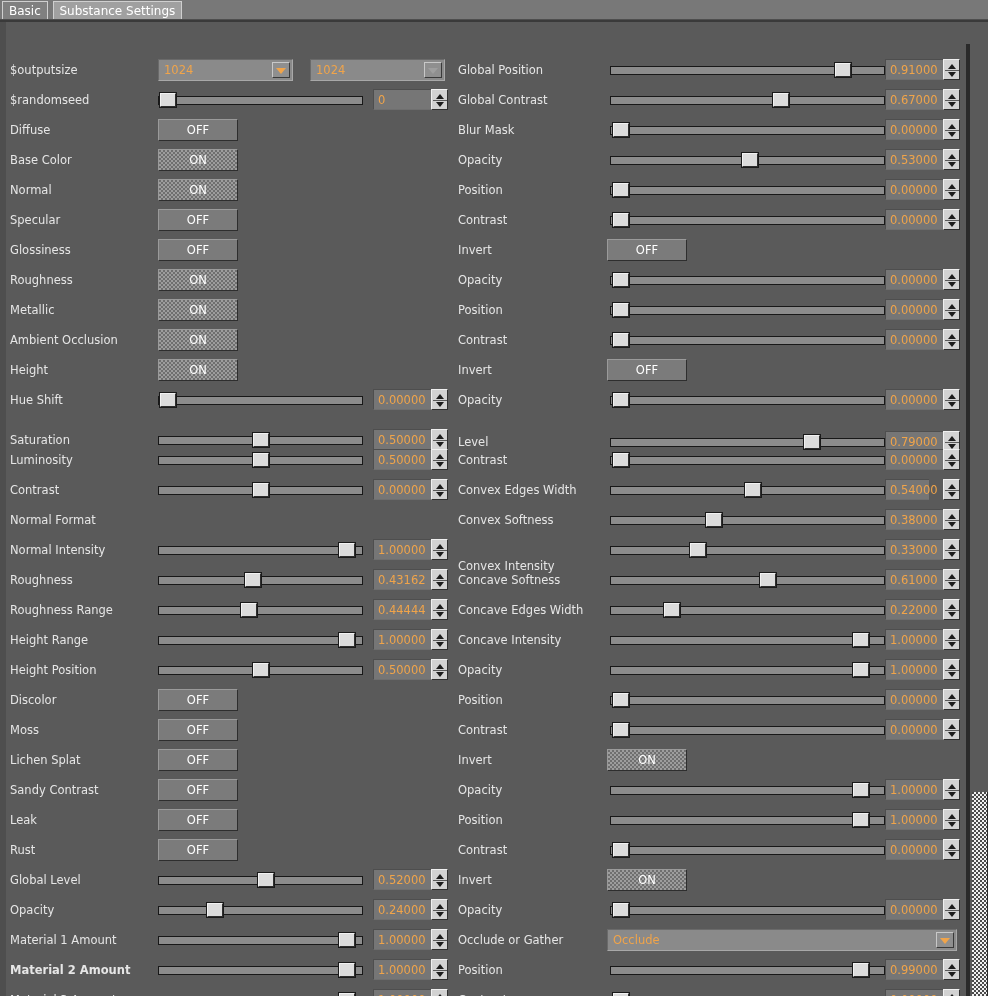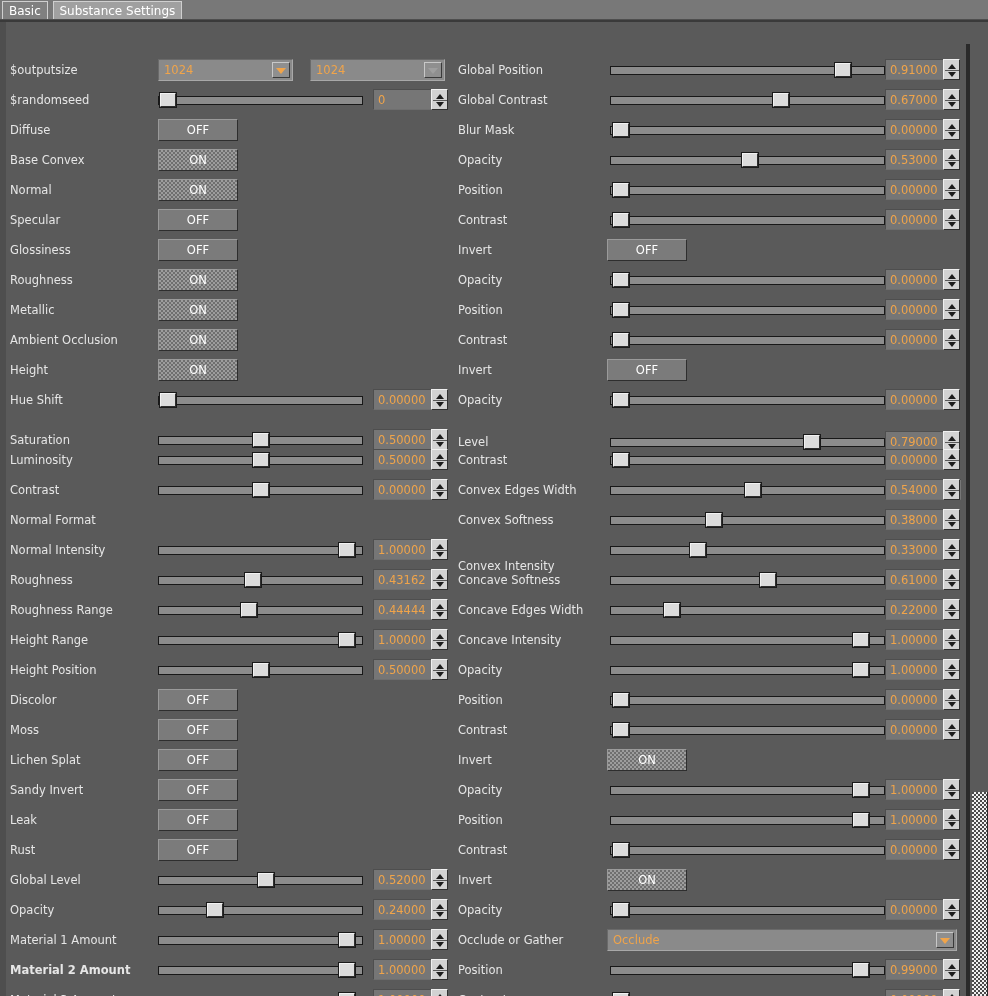--- a/index.html
+++ b/index.html
@@ -124,21 +124,21 @@
             <div class="bar"></div>
             <i class="dn"></i>
           </div>
         </div>
       </div>
       <div class="row" style="left: 0px; top: 98px; width: 100%;">
         <div class="lbl" style="left: 10px;">Diffuse</div>
         <div class="tog" style="left: 158px; width: 80px; top: -1px;">OFF</div>
       </div>
       <div class="row" style="left: 0px; top: 128px; width: 100%;">
-        <div class="lbl" style="left: 10px;">Base Convex</div>
+        <div class="lbl" style="left: 10px;">Base Color</div>
         <div class="tog on" style="left: 158px; width: 80px; top: -1px;">ON</div>
       </div>
       <div class="row" style="left: 0px; top: 158px; width: 100%;">
         <div class="lbl" style="left: 10px;">Normal</div>
         <div class="tog on" style="left: 158px; width: 80px; top: -1px;">ON</div>
       </div>
       <div class="row" style="left: 0px; top: 188px; width: 100%;">
         <div class="lbl" style="left: 10px;">Specular</div>
         <div class="tog" style="left: 158px; width: 80px; top: -1px;">OFF</div>
       </div>
@@ -306,21 +306,21 @@
       </div>
       <div class="row" style="left: 0px; top: 698px; width: 100%;">
         <div class="lbl" style="left: 10px;">Moss</div>
         <div class="tog" style="left: 158px; width: 80px; top: -1px;">OFF</div>
       </div>
       <div class="row" style="left: 0px; top: 728px; width: 100%;">
         <div class="lbl" style="left: 10px;">Lichen Splat</div>
         <div class="tog" style="left: 158px; width: 80px; top: -1px;">OFF</div>
       </div>
       <div class="row" style="left: 0px; top: 758px; width: 100%;">
-        <div class="lbl" style="left: 10px;">Sandy Invert</div>
+        <div class="lbl" style="left: 10px;">Sandy Contrast</div>
         <div class="tog" style="left: 158px; width: 80px; top: -1px;">OFF</div>
       </div>
       <div class="row" style="left: 0px; top: 788px; width: 100%;">
         <div class="lbl" style="left: 10px;">Leak</div>
         <div class="tog" style="left: 158px; width: 80px; top: -1px;">OFF</div>
       </div>
       <div class="row" style="left: 0px; top: 818px; width: 100%;">
         <div class="lbl" style="left: 10px;">Rust</div>
         <div class="tog" style="left: 158px; width: 80px; top: -1px;">OFF</div>
       </div>
@@ -586,21 +586,21 @@
           </div>
         </div>
       </div>
       <div class="row" style="left: 0px; top: 458px; width: 100%;">
         <div class="lbl" style="left: 458px;">Convex Edges Width</div>
         <div class="sl" style="left: 610px; width: 275px; top: 3px;">
           <div class="trk"></div>
           <div class="thm" style="left: 134.68px;"></div>
         </div>
         <div class="spin" style="left: 885px; width: 75px; top: -1px;">
-          <div class="val" style="width: 76px;">0.54000</div>
+          <div class="val" style="width: 44px;">0.54000</div>
           <div class="btns" style="left: 58px;">
             <i class="up"></i>
             <div class="bar"></div>
             <i class="dn"></i>
           </div>
         </div>
       </div>
       <div class="row" style="left: 0px; top: 488px; width: 100%;">
         <div class="lbl" style="left: 458px;">Convex Softness</div>
         <div class="sl" style="left: 610px; width: 275px; top: 3px;">

